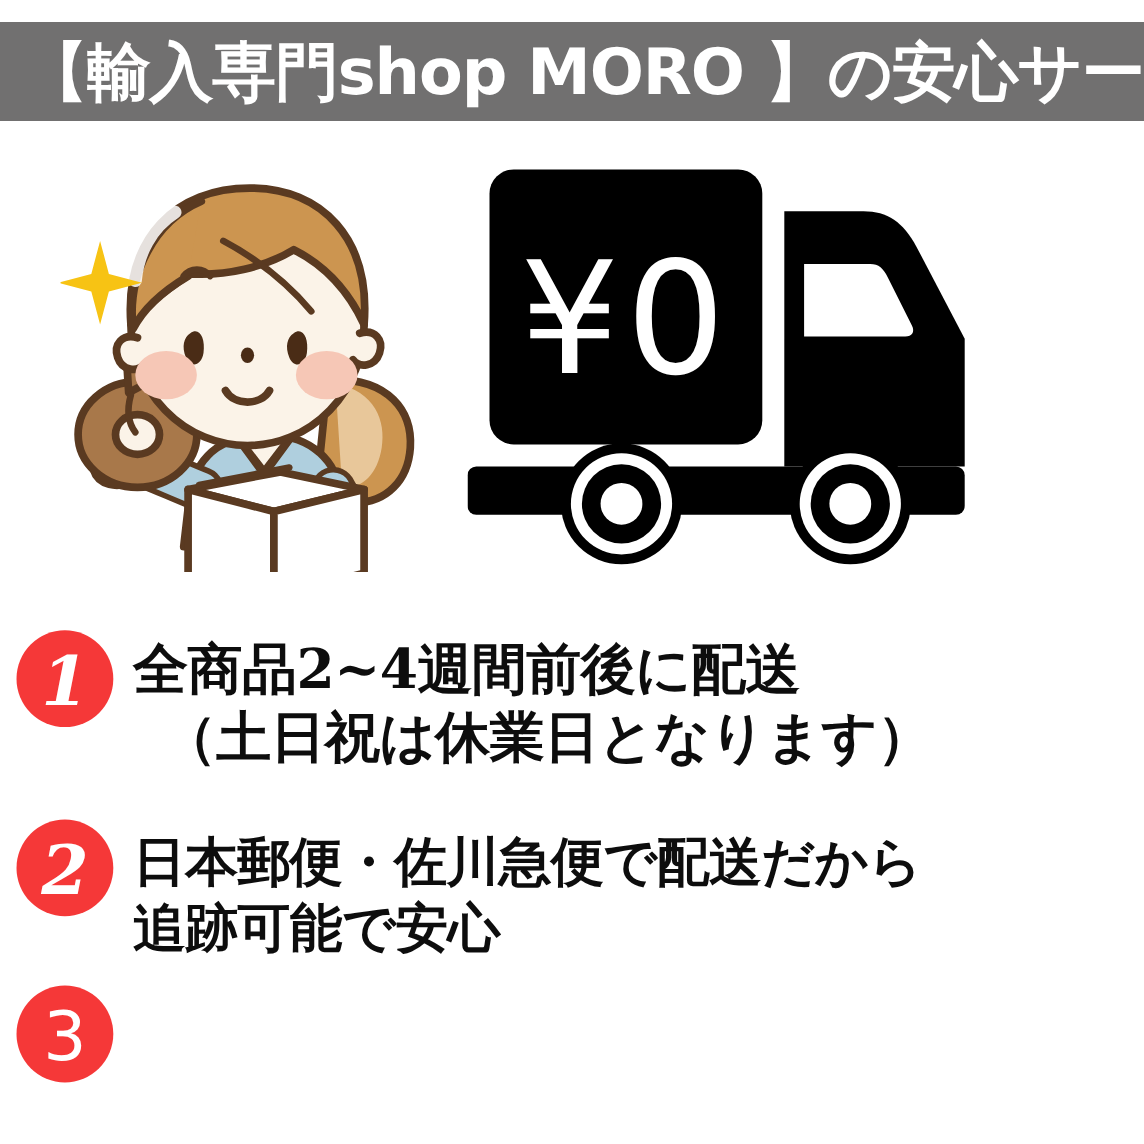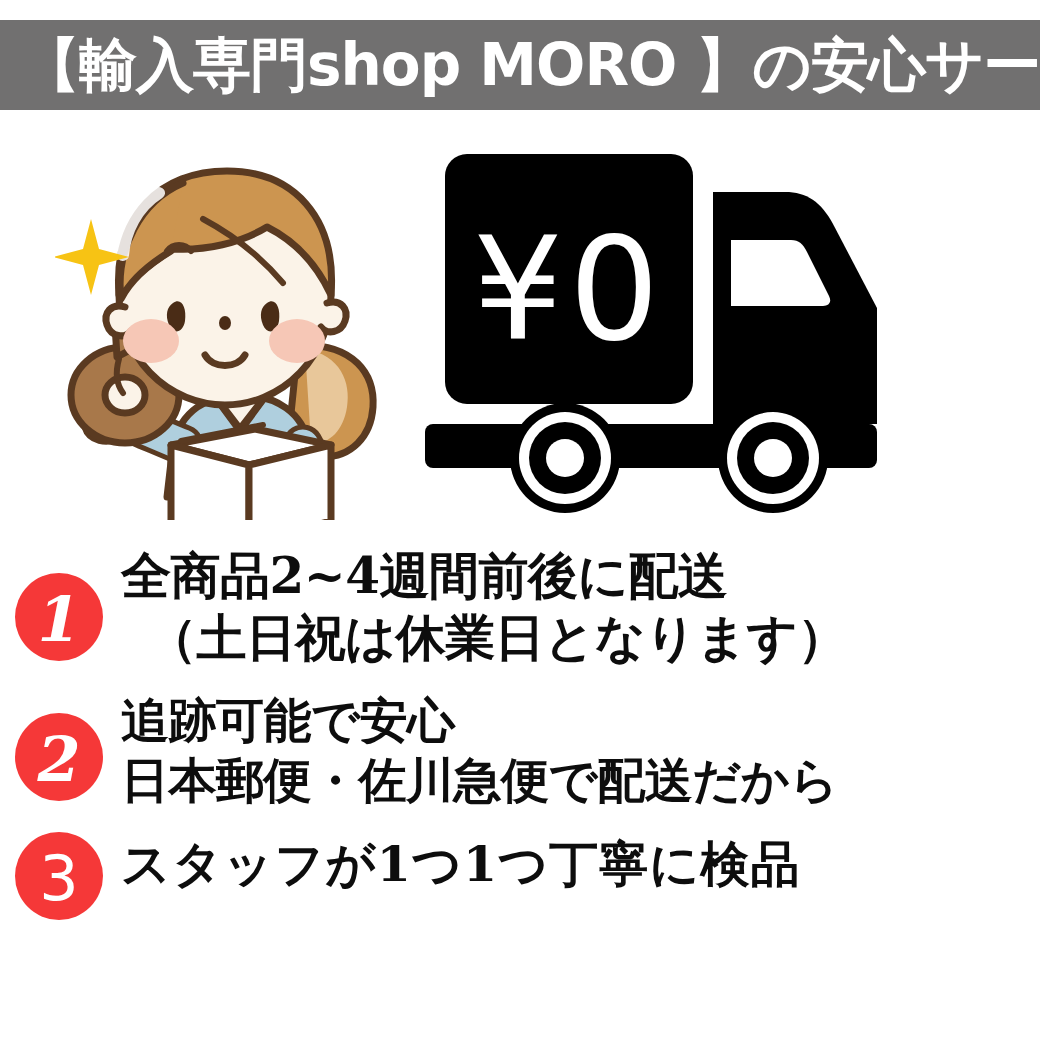--- a/index.html
+++ b/index.html
@@ -92,20 +92,21 @@
   .service-text {
     flex: 1 1 auto;
     padding-left: 16px;
     color: #0d0d0d;
     font-family: "DejaVu Serif", "Liberation Serif", serif;
     font-weight: 700;
     font-size: 50px;
     line-height: 1.24;
     letter-spacing: -0.5px;
     white-space: nowrap;
+    margin-top: 32px;
   }
   .service-text .line { display: block; }
   .service-text .line.indent { padding-left: 26px; font-family: Liberation Serif, serif; }
 
   
   .item-1 { margin-top: 0px; }
   .item-1 .badge { margin-top: 26px; }
   .item-2 { margin-top: 22px; }
   .item-2 .badge { margin-top: 20px; }
   .item-2 .service-text { font-size: 48px; }
@@ -239,30 +240,27 @@
   </div>
 
   <div class="service-item item-2">
     <div class="badge">
       <svg viewBox="0 0 92 92" width="92" height="92" xmlns="http://www.w3.org/2000/svg">
         <circle cx="46" cy="46" r="44" fill="#F53838"></circle>
         <text x="46" y="48" text-anchor="middle" dominant-baseline="central" fill="#FFFFFF" font-family="'DejaVu Serif','Liberation Serif',serif" font-size="62" font-style="italic" font-weight="700">2</text>
       </svg>
     </div>
     <div class="service-text">
+      <span class="line">日本郵便・佐川急便で配送だから</span>
       <span class="line">追跡可能で安心</span>
-      <span class="line">日本郵便・佐川急便で配送だから</span>
     </div>
   </div>
 
   <div class="service-item item-3">
     <div class="badge">
       <svg viewBox="0 0 92 92" width="92" height="92" xmlns="http://www.w3.org/2000/svg">
         <circle cx="46" cy="46" r="44" fill="#F53838"></circle>
         <text x="46" y="48" text-anchor="middle" dominant-baseline="central" fill="#FFFFFF" font-family="'DejaVu Sans','Liberation Sans',sans-serif" font-size="62" font-weight="400">3</text>
       </svg>
     </div>
-    <div class="service-text">
-      <span class="line">スタッフが1つ1つ丁寧に検品</span>
-    </div>
   </div>
 
 </div>
 
 </body></html>

